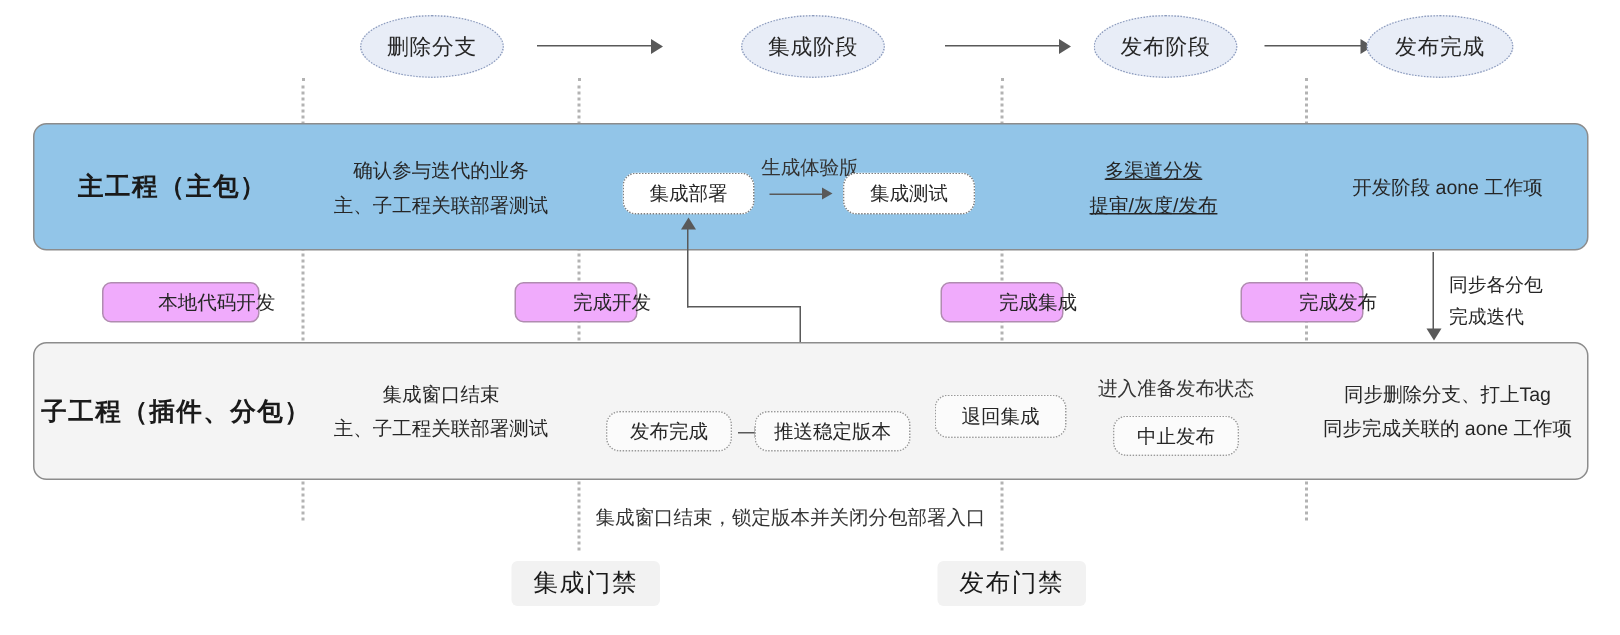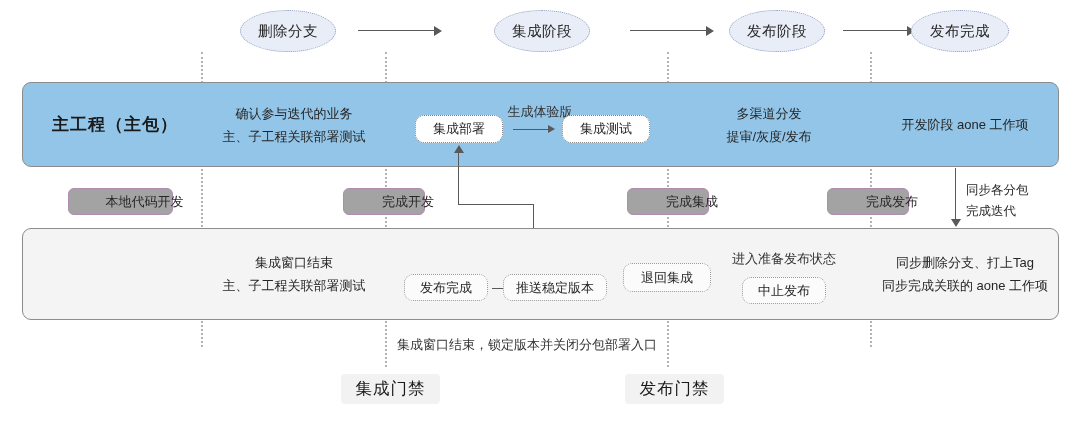--- a/index.html
+++ b/index.html
@@ -104,21 +104,21 @@
     color: #262626;
     white-space: nowrap;
   }
   .chip-sub {
     background: #fbfbfb;
     border: 1.6px dotted #9a9a9a;
   }
 
   
   .badge {
-    background: #a3a3a3;
+    background: #f0abfc;
     border: 1px solid #b08cb0;
     border-radius: 6px;
     display: flex;
     align-items: center;
     justify-content: center;
     font-size: 13px;
     color: #262626;
     white-space: nowrap;
     padding-left: 48px;
   }
@@ -247,21 +247,21 @@
 
   <div class="abs mini-arrow" style="left:513px; top:125px; width:42px;">
     <span class="shaft"></span>
     <span class="head"></span>
   </div>
 
   <div class="abs chip" style="left:562px; top:115px; width:88px; height:28px;">
     <span>集成测试</span>
   </div>
 
-  <div class="abs cell-text" style="left:669px; top:82px; width:200px; height:85px;">
+  <div class="abs cell-text" style="left:669px; top:82px; width:200px; height:85px;text-decoration:underline;">
     <span>多渠道分发</span>
     <span>提审/灰度/发布</span>
   </div>
 
   <div class="abs cell-text" style="left:872px; top:82px; width:186px; height:85px;">
     <span>开发阶段 aone 工作项</span>
   </div>
 
   <div class="abs badge" style="left:68px; top:188px; width:105px; height:27px;">
     <span>本地代码开发</span>
@@ -287,20 +287,23 @@
   <div class="abs seg-v" style="left:955px; top:168px; height:52px;"></div>
   <div class="abs arrow-down" style="left:951px; top:219px;"></div>
 
   <div class="abs note-right" style="left:966px; top:180px; width:110px;">
     <div>同步各分包</div>
     <div>完成迭代</div>
   </div>
 
   <div class="abs band band-sub" style="left:22px; top:228px; width:1037px; height:92px;"></div>
 
+  <div class="abs band-title" style="left:30px; top:228px; width:175px; height:92px;">
+    <span>子工程（插件、分包）</span>
+  </div>
 
   <div class="abs cell-text" style="left:203px; top:228px; width:182px; height:92px;">
     <span>集成窗口结束</span>
     <span>主、子工程关联部署测试</span>
   </div>
 
   <div class="abs chip chip-sub" style="left:404px; top:274px; width:84px; height:27px;">
     <span>发布完成</span>
   </div>
 

